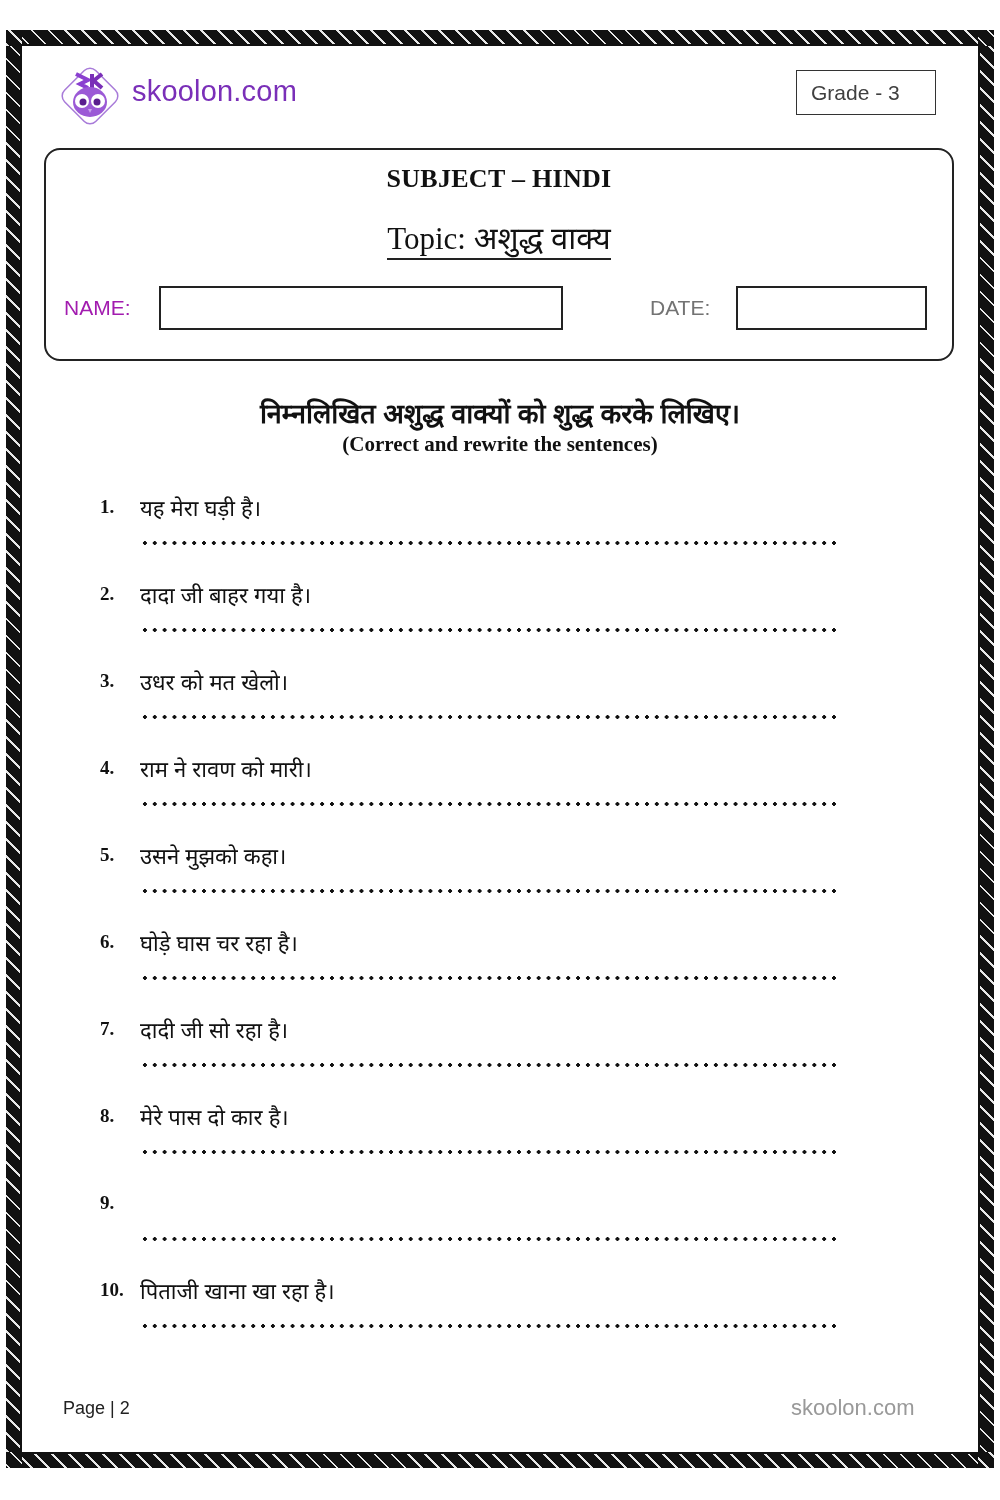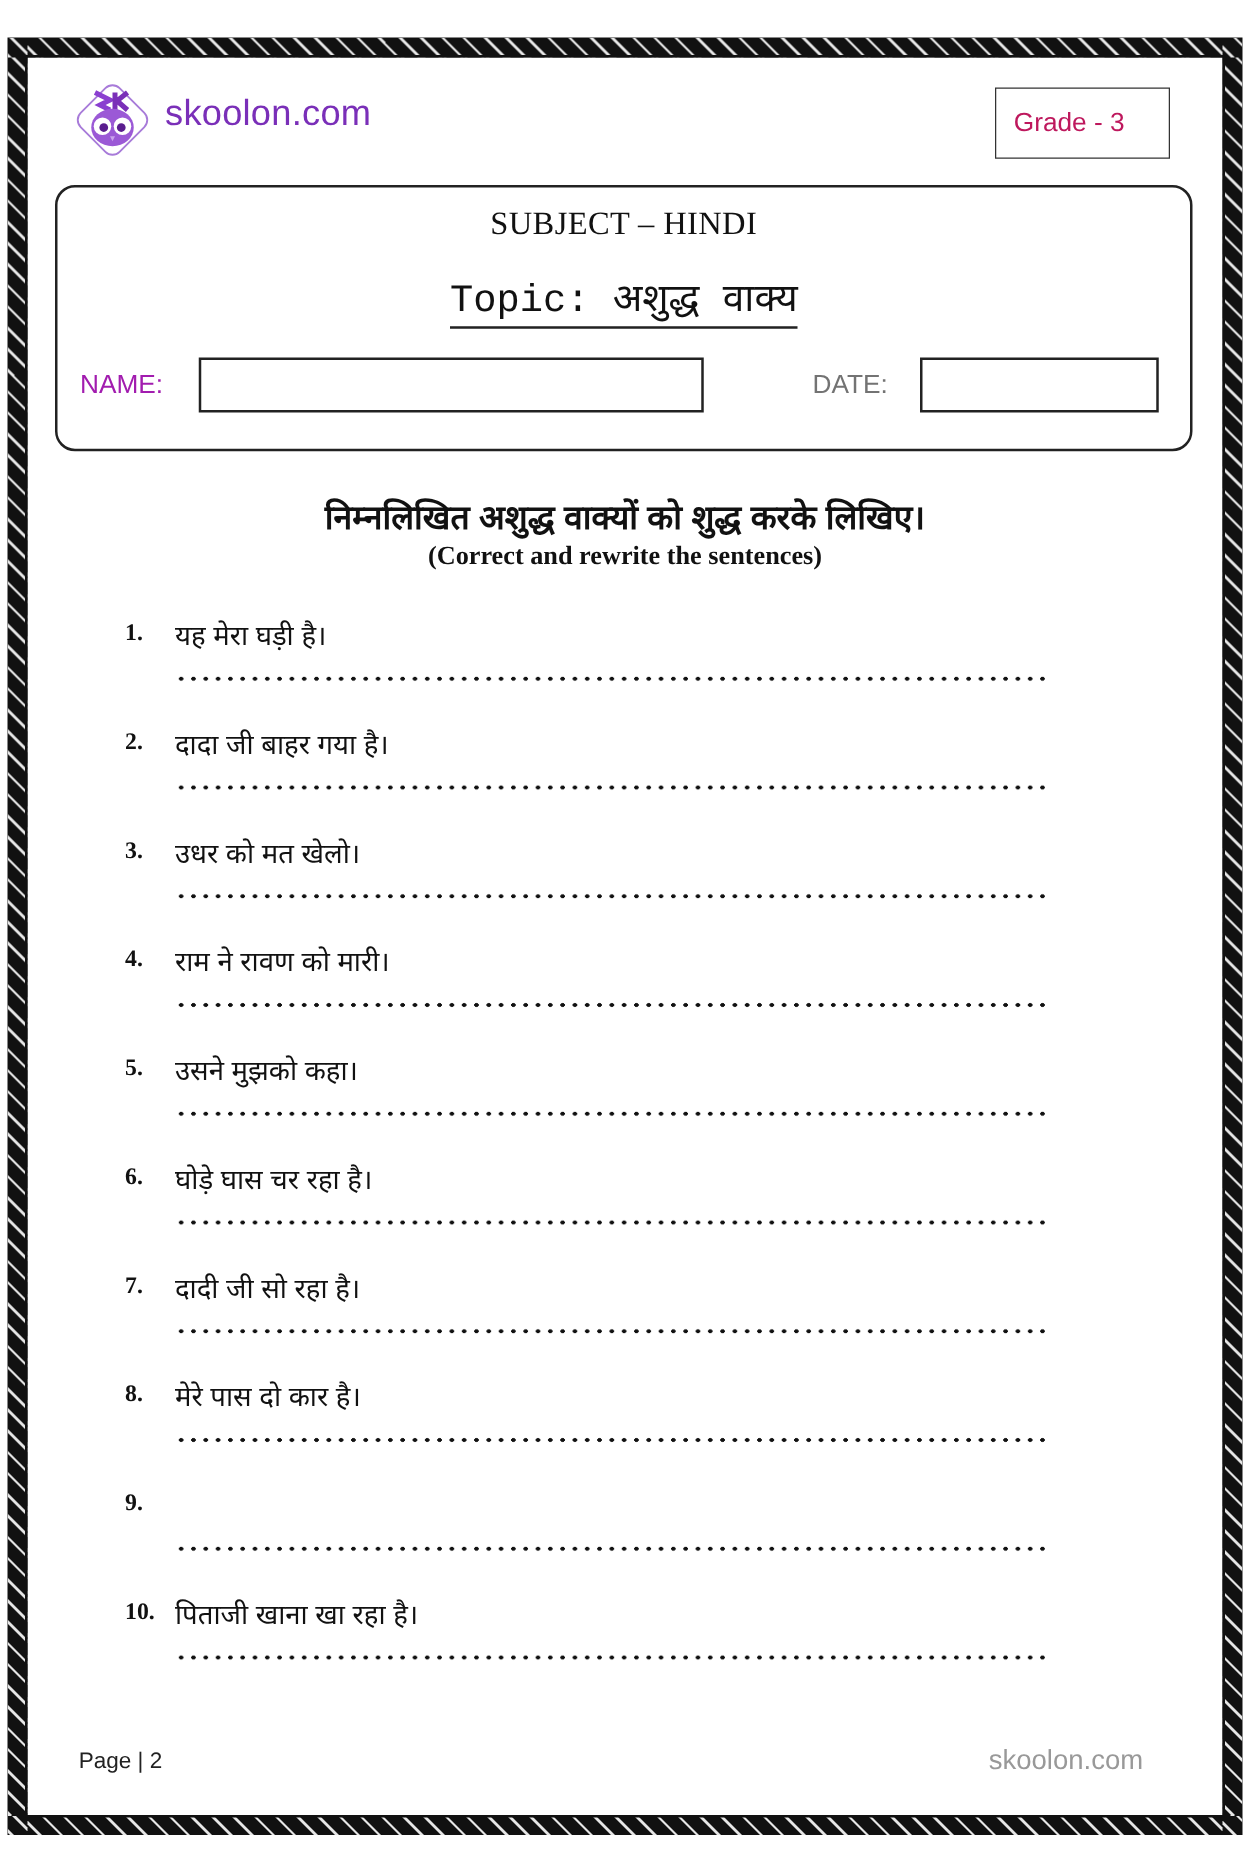--- a/index.html
+++ b/index.html
@@ -28,36 +28,36 @@
   }
   .logo { position: absolute; left: 48px; top: 60px; display: flex; align-items: center; }
   .logo-badge {
     width: 62px; height: 62px; position: relative; margin-left: 6px;
   }
   .logo-text {
     font-size: 29px; color: #7a2fb8; margin-left: 16px; letter-spacing: 0.2px;
     font-family: "Liberation Sans", sans-serif;
   }
   .grade-box {
-    position: absolute; left: 796px; top: 70px; width: 140px; height: 57px;
+    position: absolute; left: 796px; top: 70px; width: 140px; height: 45px;
     box-sizing: border-box; border: 1.5px solid #333;
-    font-size: 21px; display: flex; align-items: center; padding-left: 14px; color: #be185d;
+    font-size: 21px; display: flex; align-items: center; padding-left: 14px; color: #404040;
   }
   .header-box {
     position: absolute; left: 44px; top: 148px; width: 910px; height: 213px;
     box-sizing: border-box; border: 2px solid #222; border-radius: 16px;
   }
   .subject {
     position: absolute; left: 0; right: 0; top: 14px; text-align: center;
-    font-family: "Liberation Serif", serif; font-weight: normal; font-size: 26px;
+    font-family: "Liberation Serif", serif; font-weight: bold; font-size: 26px;
     letter-spacing: 0.3px;
   }
   .topic {
     position: absolute; left: 0; right: 0; top: 66px; text-align: center;
-    font-family: Liberation Mono, monospace; font-size: 31px;
+    font-family: Liberation Serif, serif; font-size: 31px;
   }
   .topic span { border-bottom: 2px solid #222; padding-bottom: 2px; }
   .name-label { position: absolute; left: 18px; top: 146px; font-size: 21px; color: #a21caf; }
   .name-field {
     position: absolute; left: 113px; top: 136px; width: 404px; height: 44px;
     box-sizing: border-box; border: 2px solid #222; background: #fff;
   }
   .date-label { position: absolute; left: 604px; top: 146px; font-size: 21px; color: #737373; }
   .date-field {
     position: absolute; left: 690px; top: 136px; width: 191px; height: 44px;

